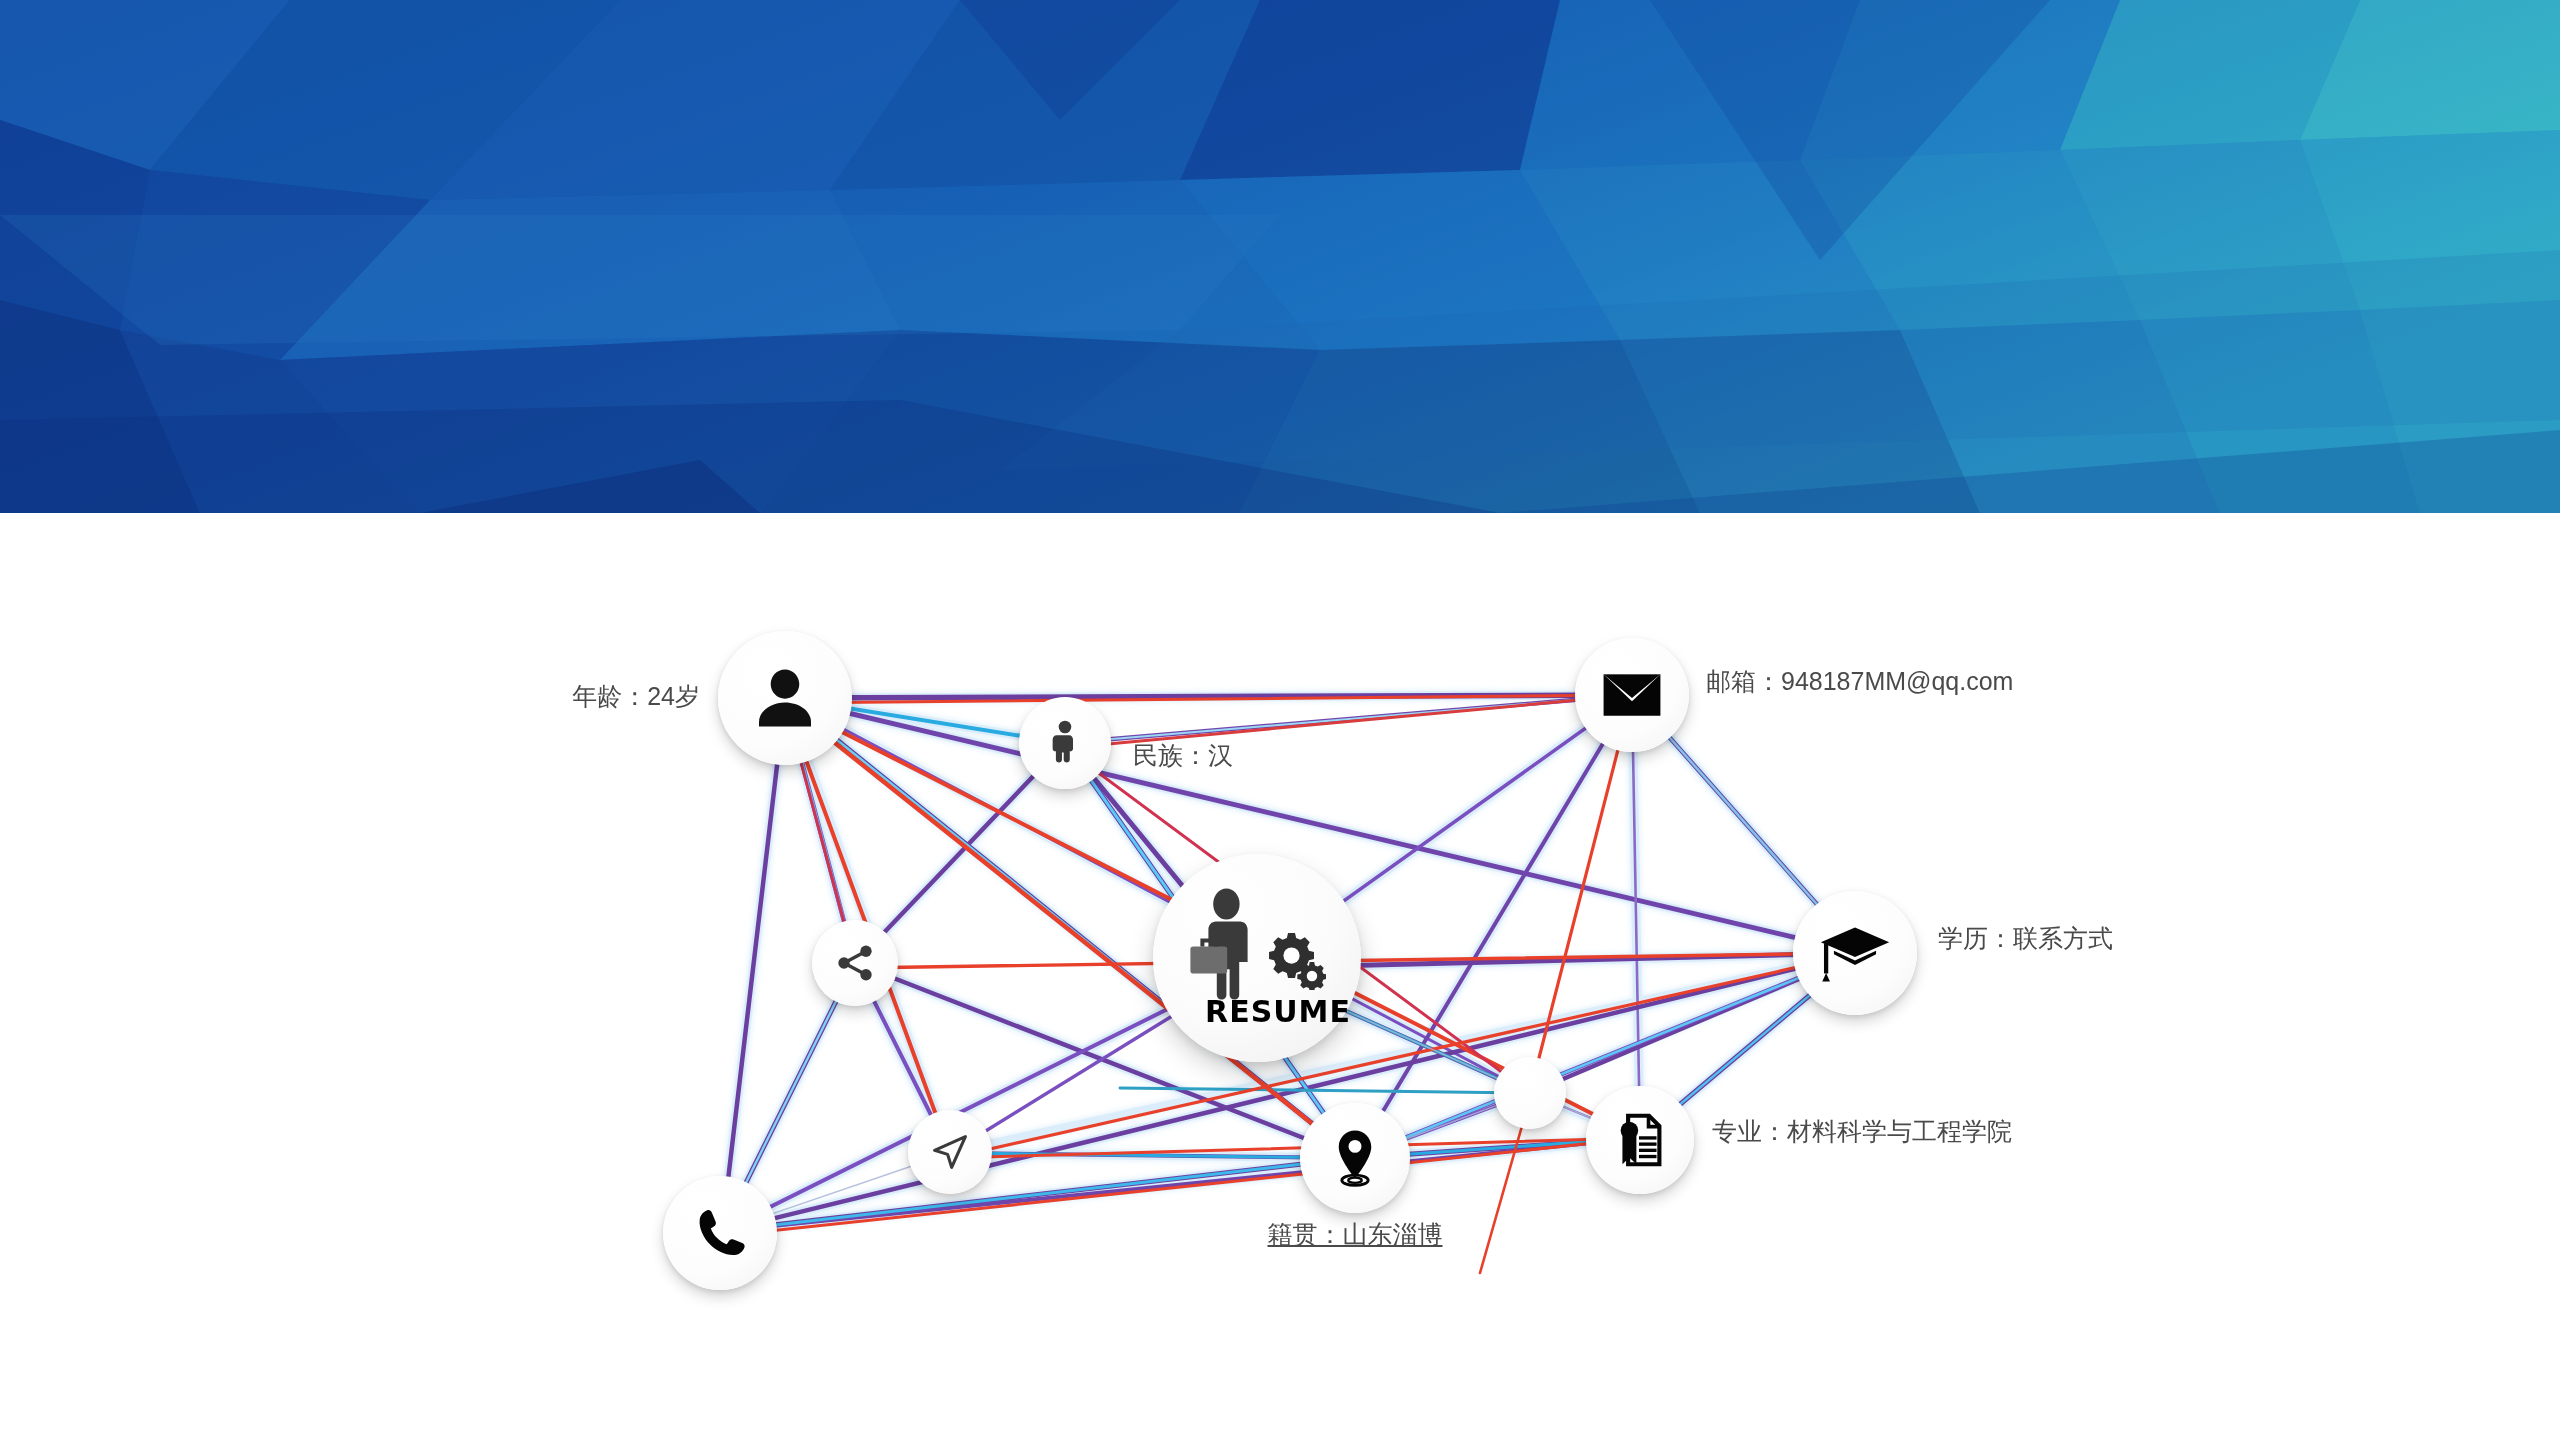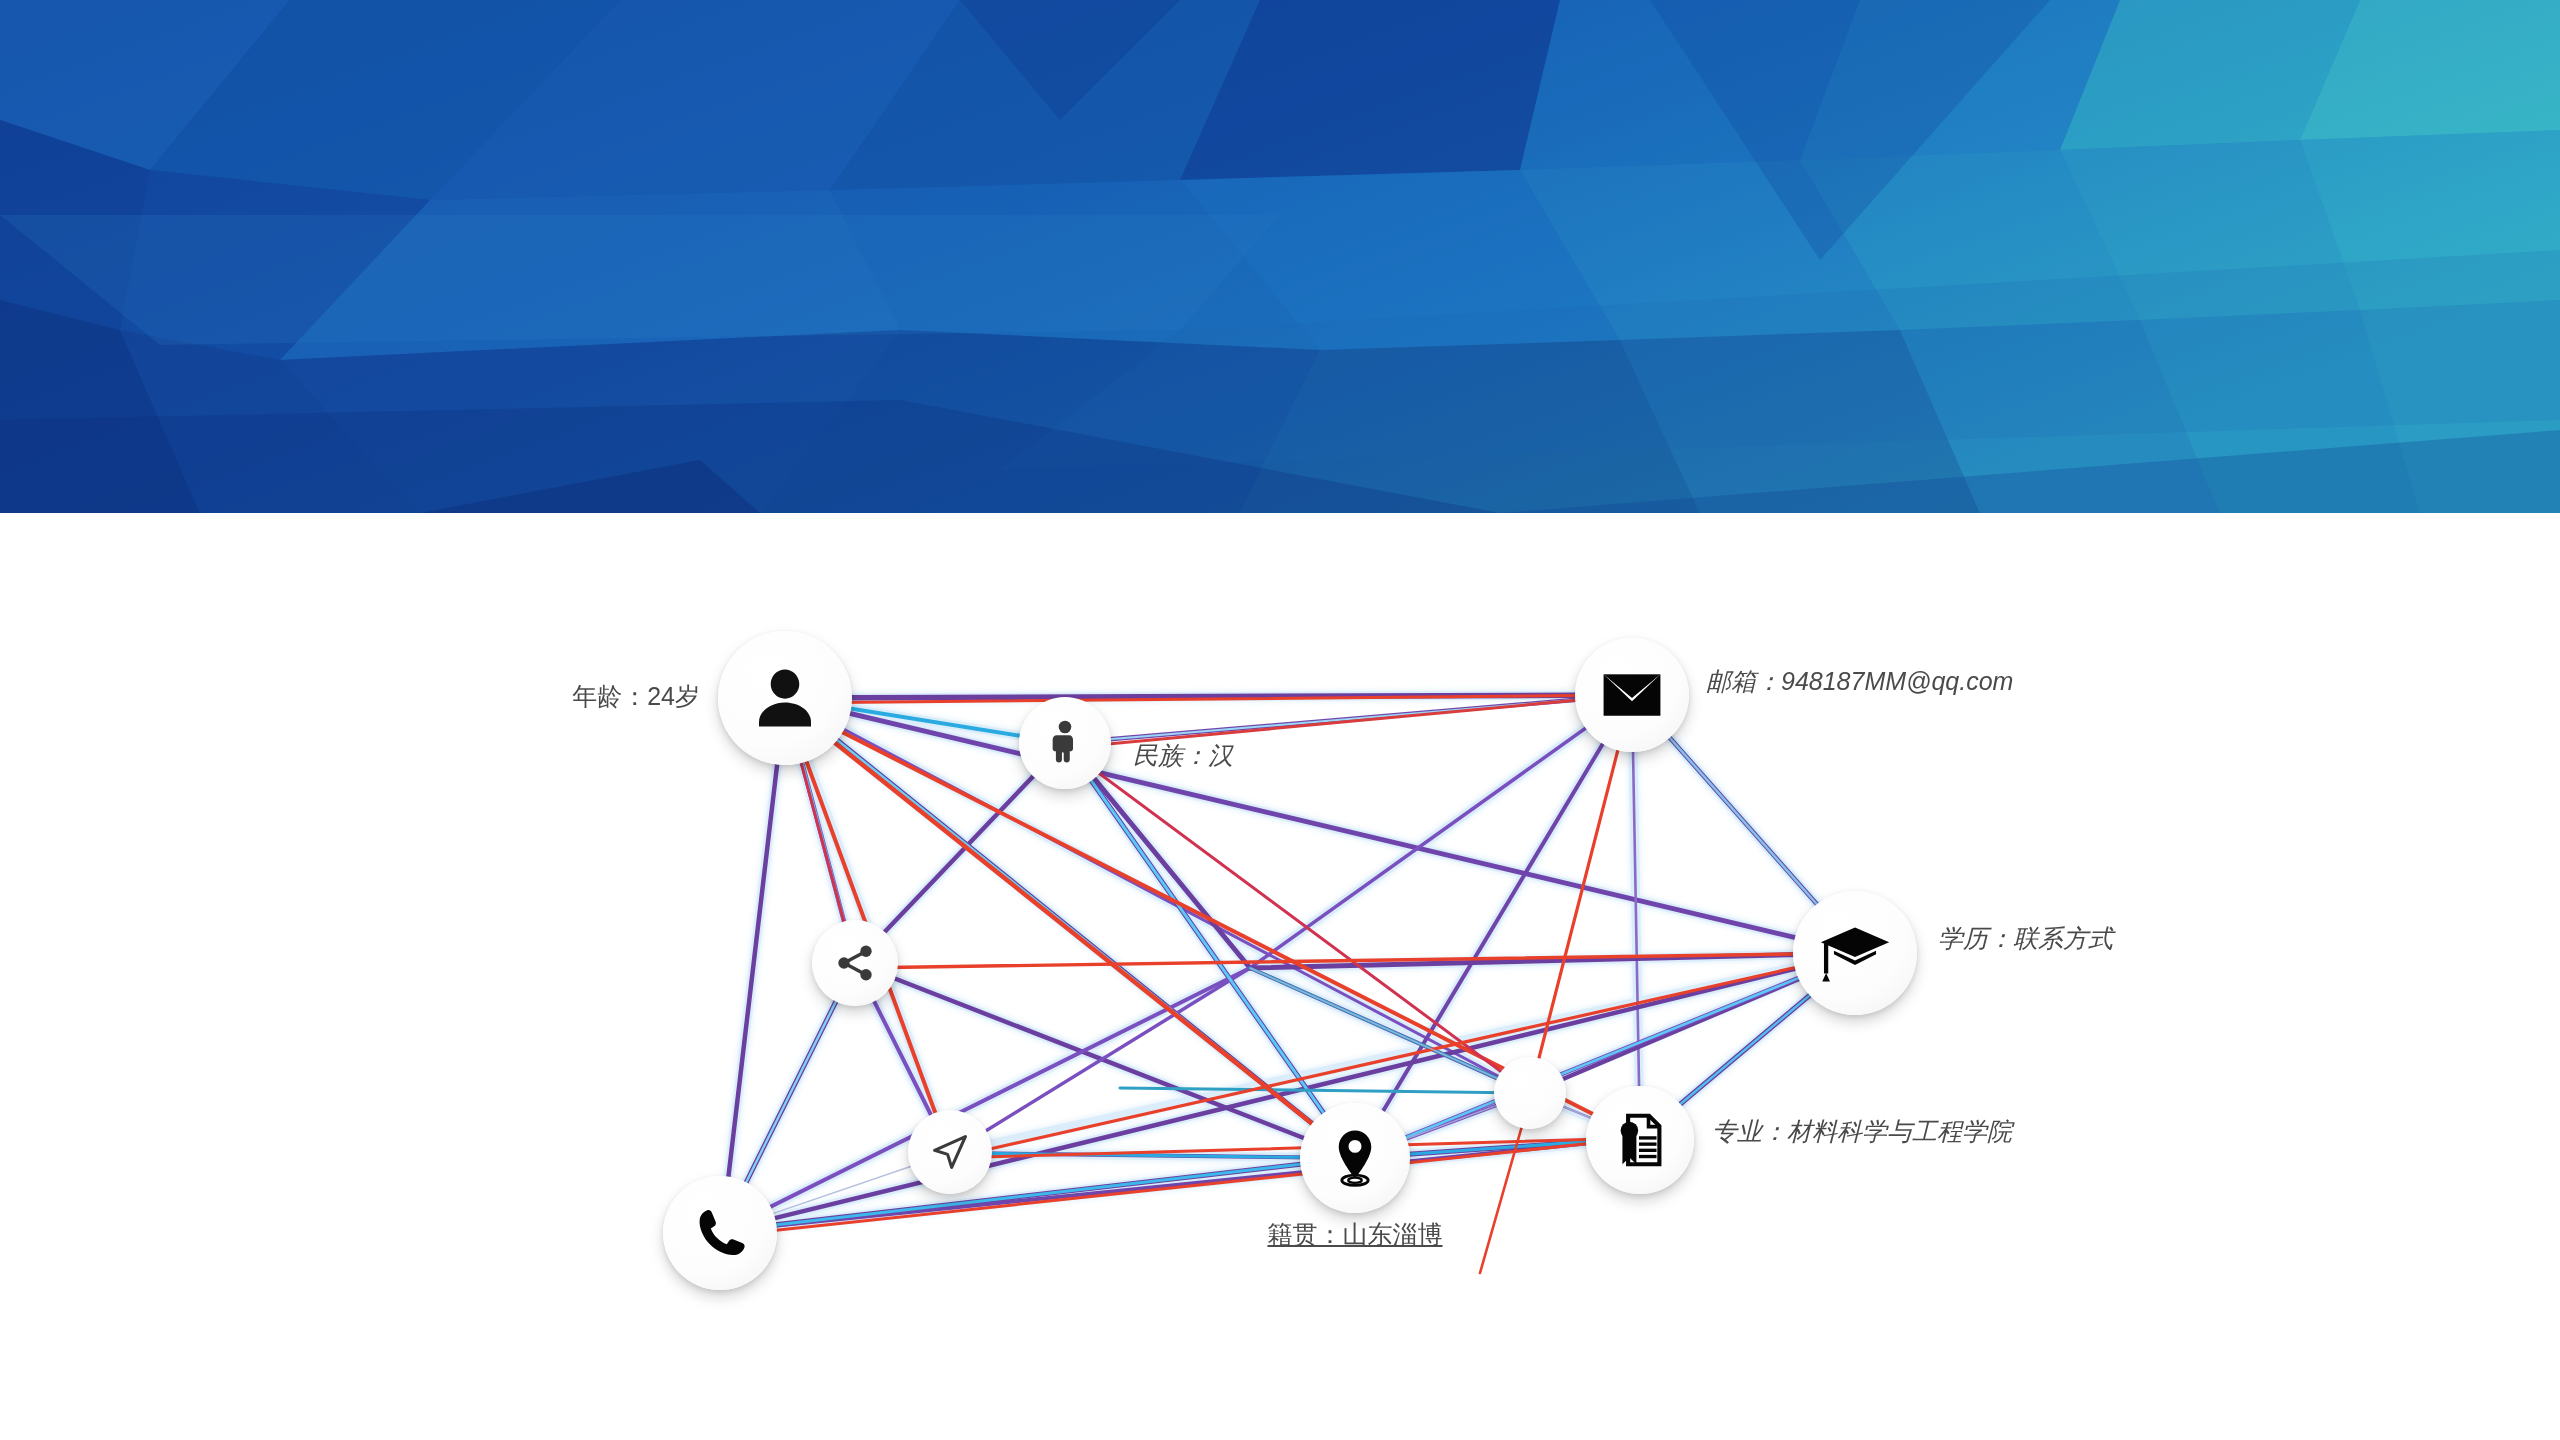--- a/index.html
+++ b/index.html
@@ -98,21 +98,21 @@
   
   .label {
     position: absolute;
     color: #4a4a4a;
     font-size: 25px;
     line-height: 1.1;
     white-space: nowrap;
     z-index: 7;
     font-family: "Liberation Sans", "DejaVu Sans", sans-serif;
   }
-  .label.right { text-align: left; font-style: italic; }
+  .label.right { text-align: left; }
   .label.left  { text-align: right; }
   .label.below { text-align: center; }
 </style>
 </head>
 <body>
 
 <div id="page">
 
   <div id="banner">
     <svg viewBox="0 0 2560 513" preserveAspectRatio="none">
@@ -380,15 +380,34 @@
     </div>
 
     <div class="node" style="left:908px; top:597px; width:84px; height:84px;">
       <svg width="44" height="44" viewBox="0 0 24 24">
         <path fill="none" stroke="#3a3a3a" stroke-width="1.7" stroke-linejoin="round" d="M20.4 3.6 3.6 11.1l7.1 2.2 2.2 7.1z"></path>
       </svg>
     </div>
 
     <div class="node" style="left:1494px; top:544px; width:72px; height:72px;"></div>
 
+    <div class="node center" style="left:1153px; top:341px; width:208px; height:208px;">
+      <div class="center-inner">
+        <div class="center-row">
+          <svg width="72" height="112" viewBox="0 0 18 28">
+            <ellipse cx="9.6" cy="4" rx="3.3" ry="3.9" fill="#3a3a3a"></ellipse>
+            <path fill="#3a3a3a" d="M6.2 8.4h6.8c1.1 0 1.9.9 1.9 2v8.1h-2.1v8.2c0 .7-.5 1.2-1.2 1.2s-1.2-.5-1.2-1.2v-6.4h-.8v6.4c0 .7-.5 1.2-1.2 1.2s-1.2-.5-1.2-1.2v-8.2H5.1v-8.1c0-1.1.8-2 1.9-2z"></path>
+            <rect x="0.6" y="14.6" width="9.2" height="6.8" rx="0.7" fill="#6d6d6d"></rect>
+            <path fill="none" stroke="#3a3a3a" stroke-width="1" d="M3.6 14.6v-1.5h3.4v1.5"></path>
+          </svg>
+          <svg width="62" height="62" viewBox="0 0 32 32" style="margin-left:4px; margin-bottom:10px;">
+            <path fill="#2f2f2f" d="M12.4 2.6h3.6l.6 2.6 2.2.9 2.3-1.3 2.5 2.5-1.3 2.3.9 2.2 2.6.6v3.6l-2.6.6-.9 2.2 1.3 2.3-2.5 2.5-2.3-1.3-2.2.9-.6 2.6h-3.6l-.6-2.6-2.2-.9-2.3 1.3-2.5-2.5 1.3-2.3-.9-2.2-2.6-.6v-3.6l2.6-.6.9-2.2-1.3-2.3 2.5-2.5 2.3 1.3 2.2-.9z"></path>
+            <circle cx="14.2" cy="14.2" r="4.2" fill="#ffffff"></circle>
+            <path fill="#2f2f2f" d="M23.6 17.6h2.3l.4 1.7 1.4.6 1.5-.8 1.6 1.6-.8 1.5.6 1.4 1.7.4v2.3l-1.7.4-.6 1.4.8 1.5-1.6 1.6-1.5-.8-1.4.6-.4 1.7h-2.3l-.4-1.7-1.4-.6-1.5.8-1.6-1.6.8-1.5-.6-1.4-1.7-.4v-2.3l1.7-.4.6-1.4-.8-1.5 1.6-1.6 1.5.8 1.4-.6z"></path>
+            <circle cx="24.75" cy="24.75" r="2.7" fill="#ffffff"></circle>
+          </svg>
+        </div>
+        <div class="center-word">RESUME</div>
+      </div>
+    </div>
 
   </div>
 </div>
 
 </body></html>

